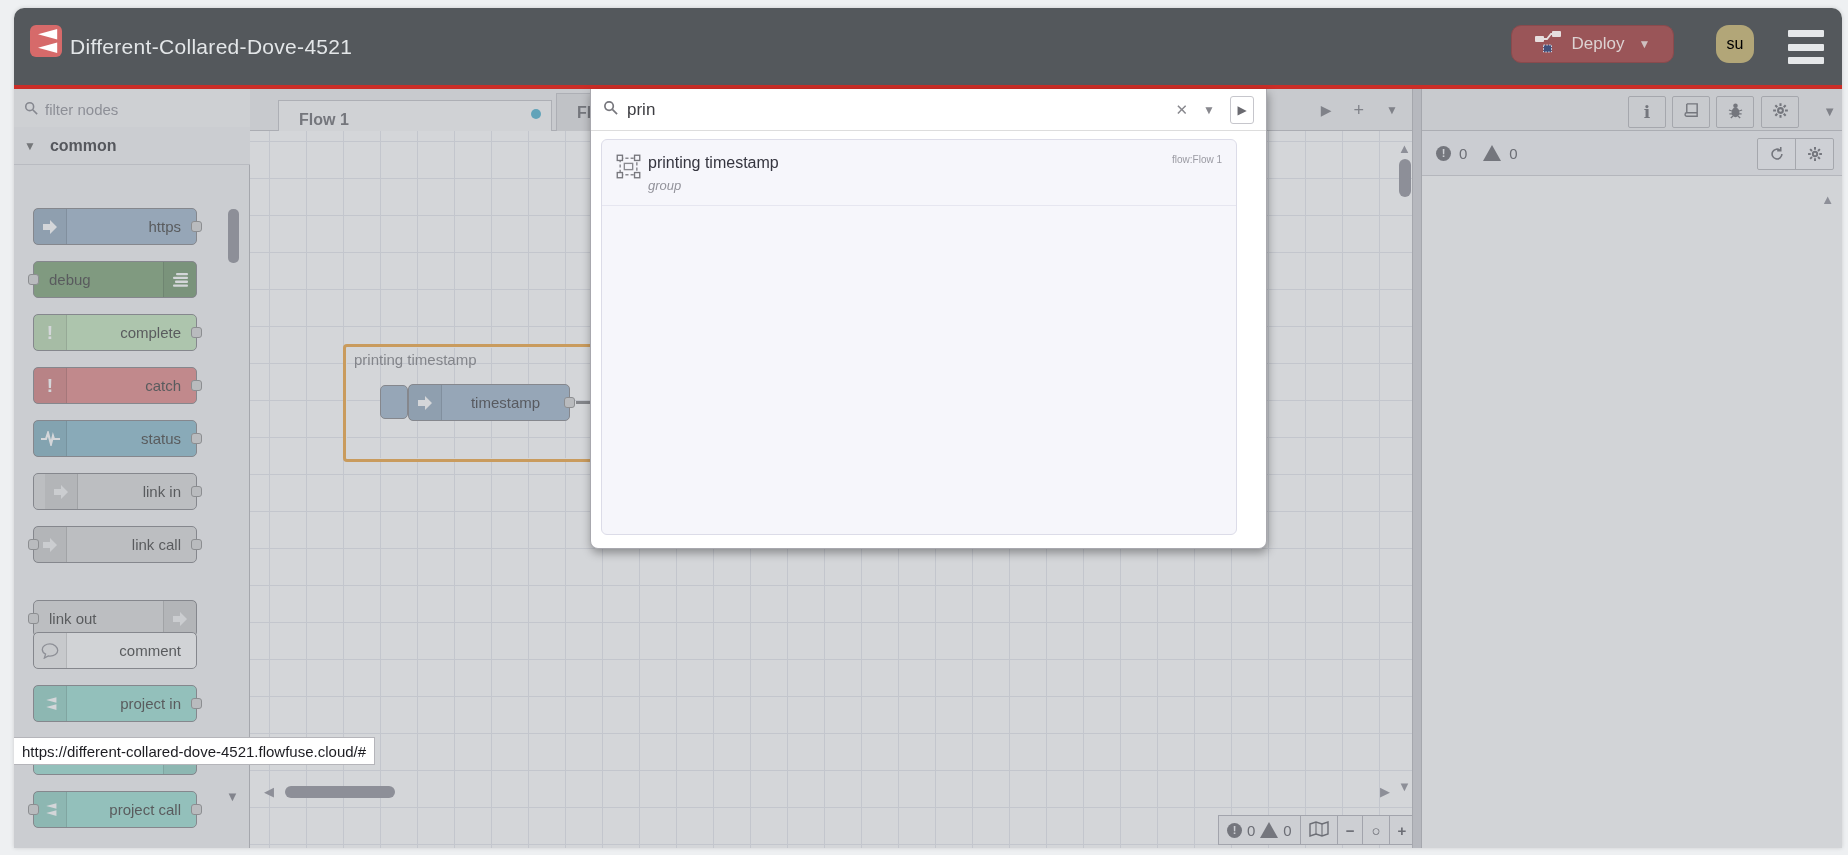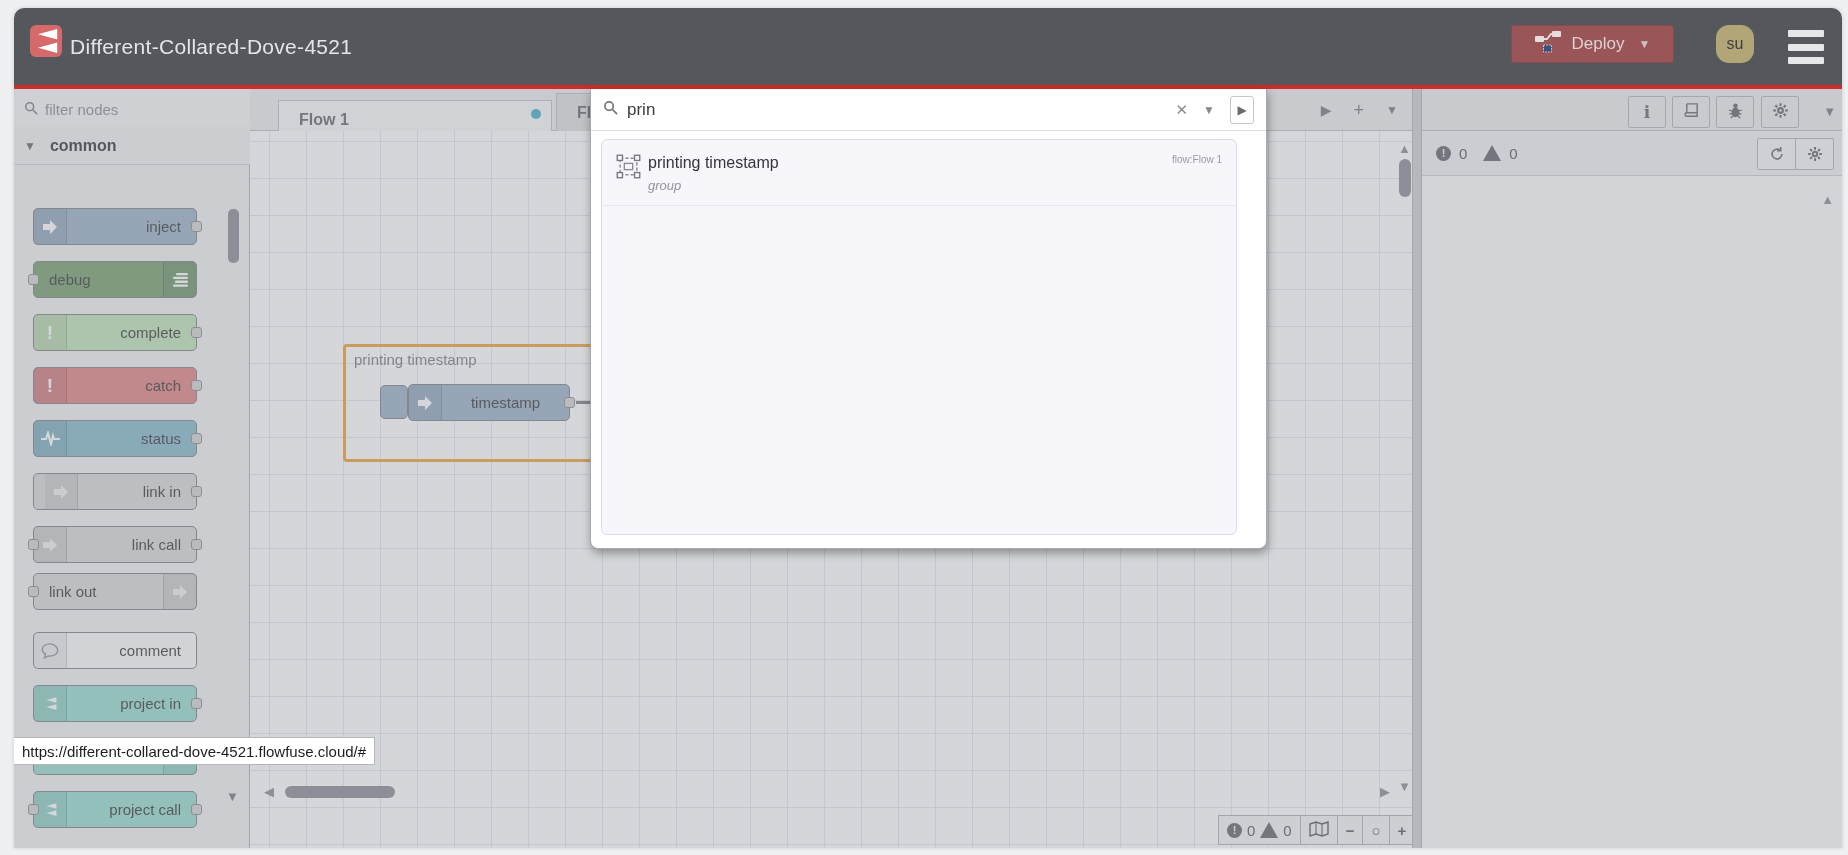--- a/index.html
+++ b/index.html
@@ -4,24 +4,24 @@
 <style>
   html,body{margin:0;padding:0;background:#eef0f2;font-family:"Liberation Sans","DejaVu Sans",sans-serif;}
   #stage{position:relative;width:1848px;height:855px;overflow:hidden;background:#eef0f2;}
   #app{position:absolute;left:14px;top:8px;width:1828px;height:840px;border-radius:10px 10px 0 0;overflow:hidden;background:#fff;box-shadow:0 0 4px rgba(0,0,0,.15);}
   .abs{position:absolute;}
 
   
   #header{left:0;top:0;width:100%;height:77px;background:#54585c;border-bottom:4px solid #cb2d27;}
   #logo{left:16px;top:17px;width:32px;height:32px;border-radius:6px;background:#d66a6a;}
   #app-title{left:56px;top:0;height:77px;line-height:77px;color:#e3e6e8;font-size:21px;letter-spacing:.3px;}
-  #deploy-btn{left:1497px;top:17px;width:163px;height:38px;background:#9a5558;border:1px solid #8a4a4d;border-radius:3px;display:flex;align-items:center;justify-content:center;gap:10px;box-sizing:border-box;}
+  #deploy-btn{left:1497px;top:17px;width:163px;height:38px;background:#9a5558;border:1px solid #8a4a4d;border-radius:10px;display:flex;align-items:center;justify-content:center;gap:10px;box-sizing:border-box;}
   #deploy-btn .lbl{color:#ddd2d2;font-size:17px;}
   #deploy-btn .caret{color:#cfc0c0;font-size:12px;margin-left:4px;}
-  #avatar{left:1702px;top:17px;width:38px;height:38px;border-radius:13px;background:#b2a678;color:#404040;font-size:16px;display:flex;align-items:center;justify-content:center;}
+  #avatar{left:1702px;top:17px;width:38px;height:38px;border-radius:13px;background:#b2a678;color:#000000;font-size:16px;display:flex;align-items:center;justify-content:center;}
   #burger{left:1774px;top:20px;width:36px;height:38px;display:flex;flex-direction:column;justify-content:space-between;padding:2px 0;box-sizing:border-box;}
   #burger span{display:block;height:7px;background:#e5e7e9;border-radius:1px;}
 
   
   #main{left:0;top:81px;width:100%;height:759px;background:#fff;}
 
   
   #palette{left:0;top:0;width:236px;height:100%;background:#f3f3f4;border-right:1px solid #bcbcc0;box-sizing:border-box;}
   #palette-filter{left:0;top:0;width:236px;height:42px;background:#f6f6f7;border-bottom:1px solid #d6d6da;display:flex;align-items:center;gap:7px;padding-left:10px;box-sizing:border-box;}
   #palette-filter .ph{color:#9a9aa0;font-size:15px;}
@@ -161,21 +161,21 @@
           <span class="chev">▼</span>
           <span class="cat">common</span>
         </div>
         <div class="abs" id="palette-nodes">
             <div class="pnode icon-left" style="top: 43px; background: rgb(166, 187, 207);">
               <span class="icon-region">
                 <svg width="16" height="16" viewBox="0 0 16 16">
                   <path d="M1 5h7V1l7 7-7 7v-4H1z" fill="#fff"></path>
                 </svg>
               </span>
-              <span class="nlabel">inject</span>
+              <span class="nlabel">https</span>
               <span class="port pr"></span>
             </div>
             <div class="pnode icon-right" style="top: 96px; background: rgb(135, 169, 128);">
               <span class="icon-region">
                 <svg width="15" height="14" viewBox="0 0 15 14">
                   <g fill="#fff">
                     <rect x="3" y="0" width="12" height="2.3" rx="1"></rect>
                     <rect x="0" y="3.8" width="15" height="2.3" rx="1"></rect>
                     <rect x="2" y="7.6" width="13" height="2.3" rx="1"></rect>
                     <rect x="0" y="11.4" width="15" height="2.3" rx="1"></rect>
@@ -220,21 +220,21 @@
             <div class="pnode icon-left" style="top: 361px; background: rgb(221, 221, 221);">
               <span class="icon-region">
                 <svg width="16" height="16" viewBox="0 0 16 16" opacity="0.75">
                   <path d="M1 5h7V1l7 7-7 7v-4H1z" fill="#fff"></path>
                 </svg>
               </span>
               <span class="nlabel">link call</span>
               <span class="port pl"></span>
               <span class="port pr"></span>
             </div>
-            <div class="pnode icon-right" style="top: 408px; background: rgb(221, 221, 221); align-items: center;">
+            <div class="pnode icon-right" style="top: 435px; background: rgb(221, 221, 221); align-items: center;">
               <span class="icon-region">
                 <svg width="16" height="16" viewBox="0 0 16 16" opacity="0.75">
                   <path d="M1 5h7V1l7 7-7 7v-4H1z" fill="#fff"></path>
                 </svg>
               </span>
               <span class="nlabel">link out</span>
               <span class="port pl"></span>
             </div>
             <div class="pnode icon-left" style="top: 467px; background: rgb(251, 251, 251);">
               <span class="icon-region">

